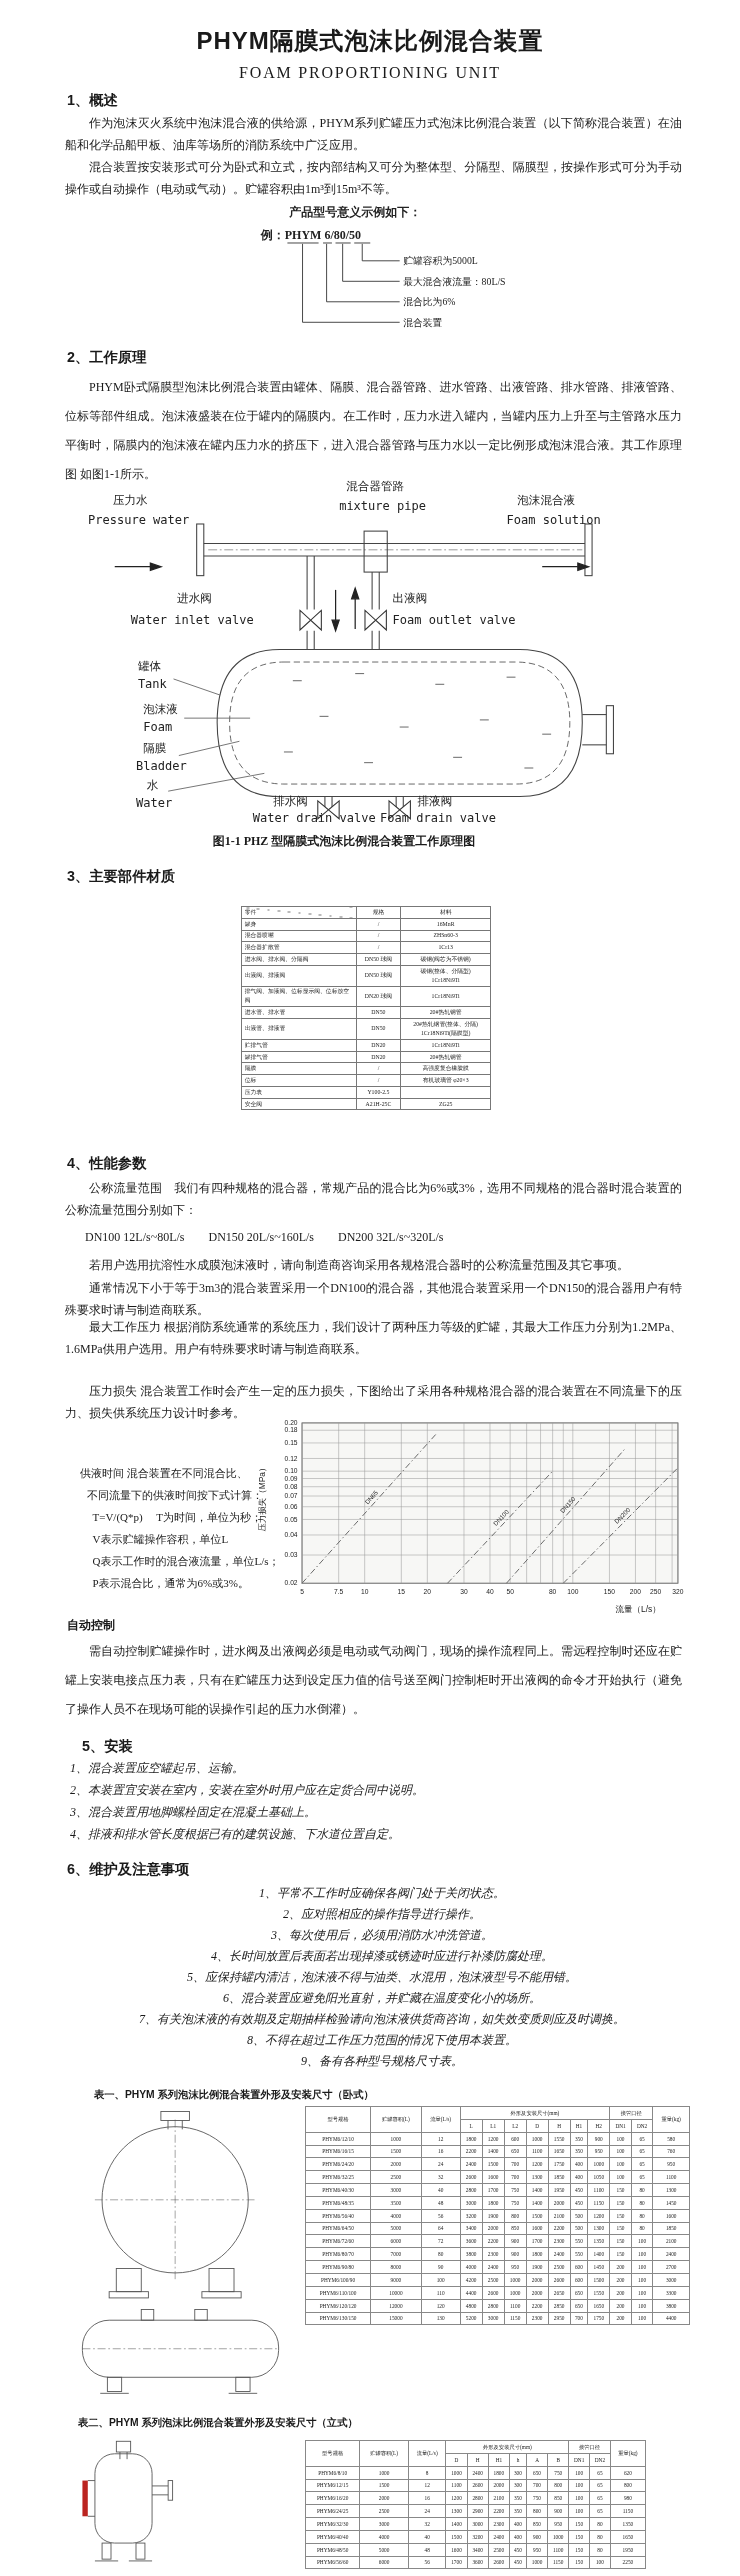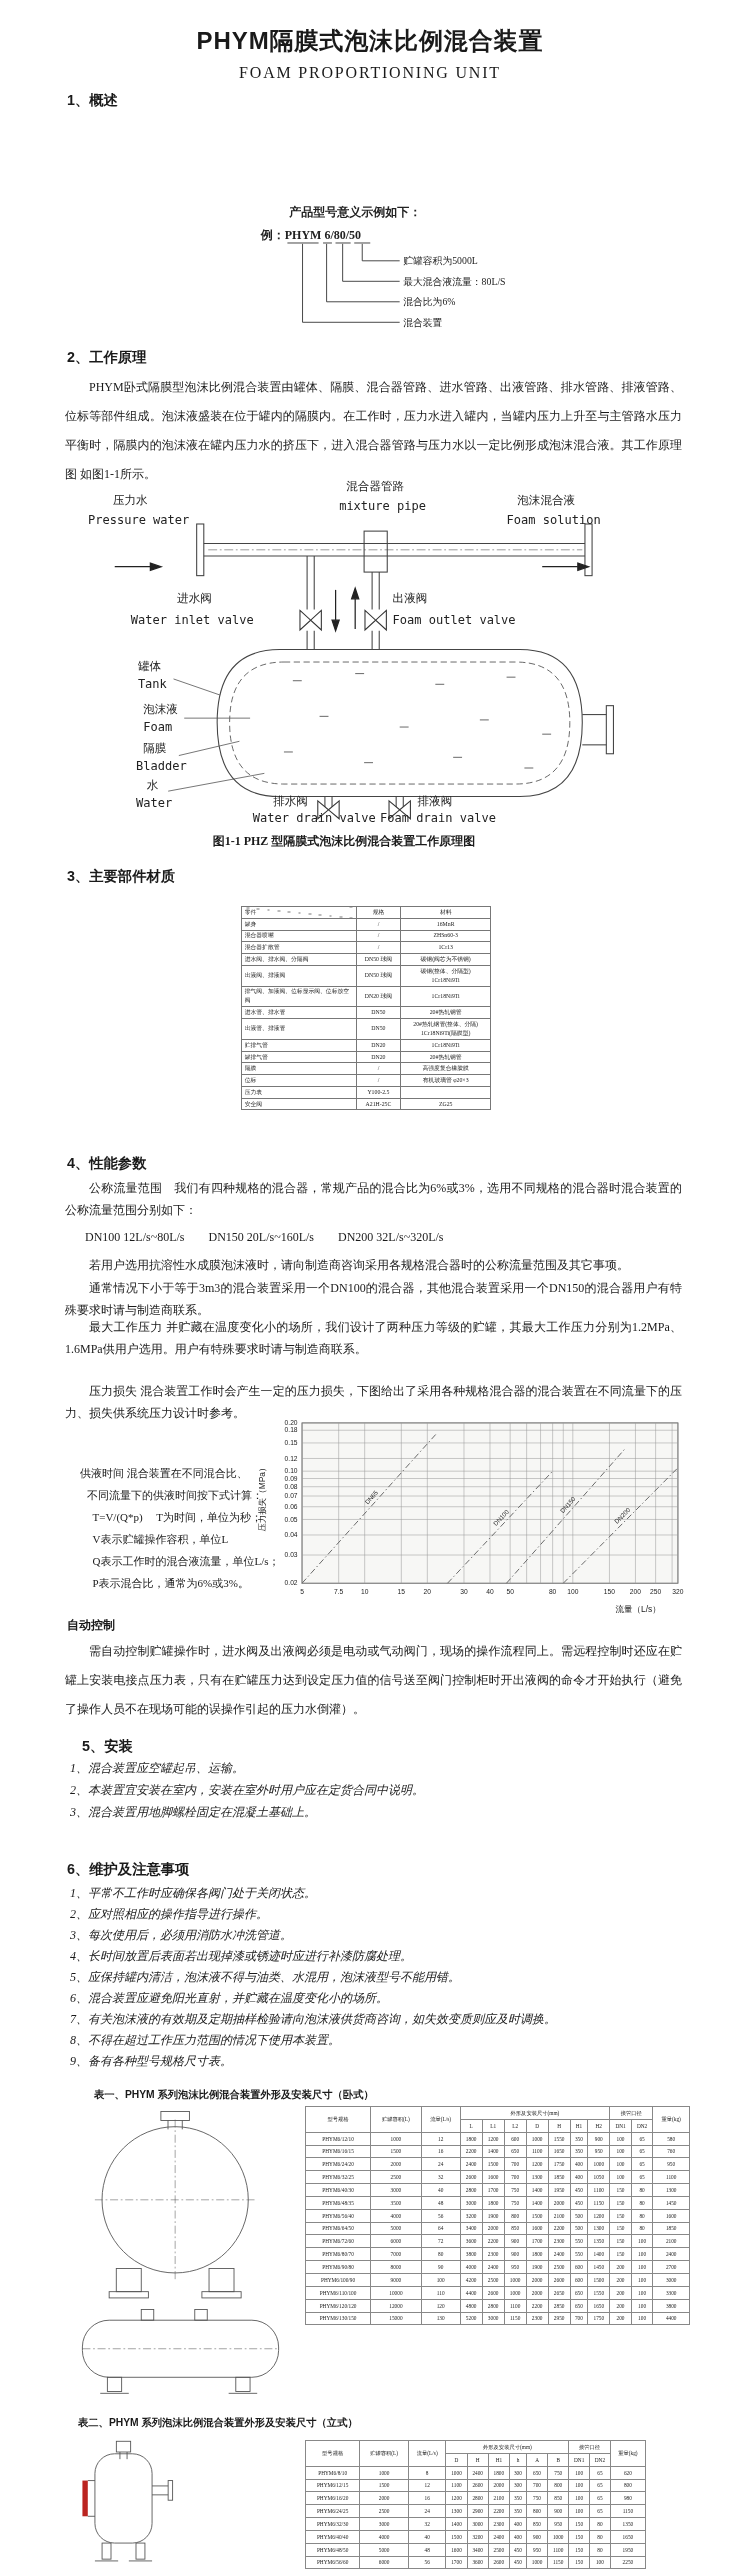--- a/index.html
+++ b/index.html
@@ -36,20 +36,24 @@
 </style>
 </head>
 <body>
 
 <div class="page">
 
   <div class="abs doc-title">PHYM隔膜式泡沫比例混合装置</div>
   <div class="abs doc-sub">FOAM PROPORTIONING UNIT</div>
 
   <div class="abs h" style="top:91px;left:67px;">1、概述</div>
+  <div class="abs para lh25" style="top:112px;left:65px;width:617px;">
+    <p>作为泡沫灭火系统中泡沫混合液的供给源，PHYM系列贮罐压力式泡沫比例混合装置（以下简称混合装置）在油船和化学品船甲板、油库等场所的消防系统中广泛应用。</p>
+    <p>混合装置按安装形式可分为卧式和立式，按内部结构又可分为整体型、分隔型、隔膜型，按操作形式可分为手动操作或自动操作（电动或气动）。贮罐容积由1m³到15m³不等。</p>
+  </div>
 
   <svg class="abs dsvg" style="top:202px;left:225px;" width="303" height="139" viewBox="0 0 340 156">
     <text x="72" y="16" style="font-size:13.5px;font-weight:bold;">产品型号意义示例如下：</text>
     <text x="40" y="41" style="font-size:13.5px;font-weight:bold;">例：PHYM 6/80/50</text>
     <g stroke="#333" stroke-width="1" fill="none">
       <line x1="70" y1="46" x2="105" y2="46"></line>
         <line x1="110" y1="46" x2="120" y2="46"></line>
       <line x1="124" y1="46" x2="141" y2="46"></line>
         <line x1="145" y1="46" x2="163" y2="46"></line>
       <path d="M154,47 V66 H196"></path>
@@ -259,21 +263,21 @@
     <p>公称流量范围　我们有四种规格的混合器，常规产品的混合比为6%或3%，选用不同规格的混合器时混合装置的公称流量范围分别如下：</p>
   </div>
   <div class="abs flowline" style="top:1229px;left:85px;">DN100  12L/s~80L/s　　DN150  20L/s~160L/s　　DN200  32L/s~320L/s</div>
   <div class="abs para lh25" style="top:1254px;left:65px;width:617px;">
     <p>若用户选用抗溶性水成膜泡沫液时，请向制造商咨询采用各规格混合器时的公称流量范围及其它事项。</p>
   </div>
   <div class="abs para lh25" style="top:1277px;left:65px;width:617px;">
     <p>通常情况下小于等于3m3的混合装置采用一个DN100的混合器，其他混合装置采用一个DN150的混合器用户有特殊要求时请与制造商联系。</p>
   </div>
   <div class="abs para lh25" style="top:1316px;left:65px;width:617px;">
-    <p>最大工作压力 并贮藏在温度变化小的场所，我们设计了两种压力等级的贮罐，其最大工作压力分别为1.2MPa、1.6MPa供用户选用。用户有特殊要求时请与制造商联系。</p>
+    <p>最大工作压力 根据消防系统通常的系统压力，我们设计了两种压力等级的贮罐，其最大工作压力分别为1.2MPa、1.6MPa供用户选用。用户有特殊要求时请与制造商联系。</p>
   </div>
   <div class="abs para lh25" style="top:1380px;left:65px;width:617px;">
     <p>压力损失  混合装置工作时会产生一定的压力损失，下图给出了采用各种规格混合器的混合装置在不同流量下的压力、损失供系统压力设计时参考。</p>
   </div>
 
   <div class="abs supply" style="top:1462px;left:80px;" id="supply-block">
       <div style="">供液时间  混合装置在不同混合比、</div>
       <div style="padding-left:7.1px;">不同流量下的供液时间按下式计算：</div>
       <div style="padding-left:12.5px;">T=V/(Q*p)　 T为时间，单位为秒；</div>
       <div style="padding-left:12.5px;">V表示贮罐操作容积，单位L</div>
@@ -356,24 +360,25 @@
   <div class="abs" style="top:1617px;left:67px;font-size:12px;font-weight:bold;">自动控制</div>
   <div class="abs para lh33" style="top:1637px;left:65px;width:617px;">
     <p>需自动控制贮罐操作时，进水阀及出液阀必须是电动或气动阀门，现场的操作流程同上。需远程控制时还应在贮罐上安装电接点压力表，只有在贮罐压力达到设定压力值的信号送至阀门控制柜时开出液阀的命令才开始执行（避免了操作人员不在现场可能的误操作引起的压力水倒灌）。</p>
   </div>
 
   <div class="abs h" style="top:1737px;left:82px;">5、安装</div>
   <div class="abs li-list" style="top:1757px;left:70px;width:624px;line-height:22px;" id="s5-list">
       <div class="li">1、混合装置应空罐起吊、运输。</div>
       <div class="li">2、本装置宜安装在室内，安装在室外时用户应在定货合同中说明。</div>
       <div class="li">3、混合装置用地脚螺栓固定在混凝土基础上。</div>
+      <div class="li">4、排液和排水管长度根据已有的建筑设施、下水道位置自定。</div>
     </div>
 
   <div class="abs h" style="top:1860px;left:67px;text-align:right;">6、维护及注意事项</div>
-  <div class="abs li-list" style="top:1883px;left:70px;width:624px;line-height:21px;" id="s6-list">
+  <div class="abs li-list" style="top:1883px;left:70px;width:624px;line-height:21px;text-align:center;" id="s6-list">
       <div class="li">1、平常不工作时应确保各阀门处于关闭状态。</div>
       <div class="li">2、应对照相应的操作指导进行操作。</div>
       <div class="li">3、每次使用后，必须用消防水冲洗管道。</div>
       <div class="li">4、长时间放置后表面若出现掉漆或锈迹时应进行补漆防腐处理。</div>
       <div class="li">5、应保持罐内清洁，泡沫液不得与油类、水混用，泡沫液型号不能用错。</div>
       <div class="li">6、混合装置应避免阳光直射，并贮藏在温度变化小的场所。</div>
       <div class="li">7、有关泡沫液的有效期及定期抽样检验请向泡沫液供货商咨询，如失效变质则应及时调换。</div>
       <div class="li">8、不得在超过工作压力范围的情况下使用本装置。</div>
       <div class="li">9、备有各种型号规格尺寸表。</div>
     </div>

